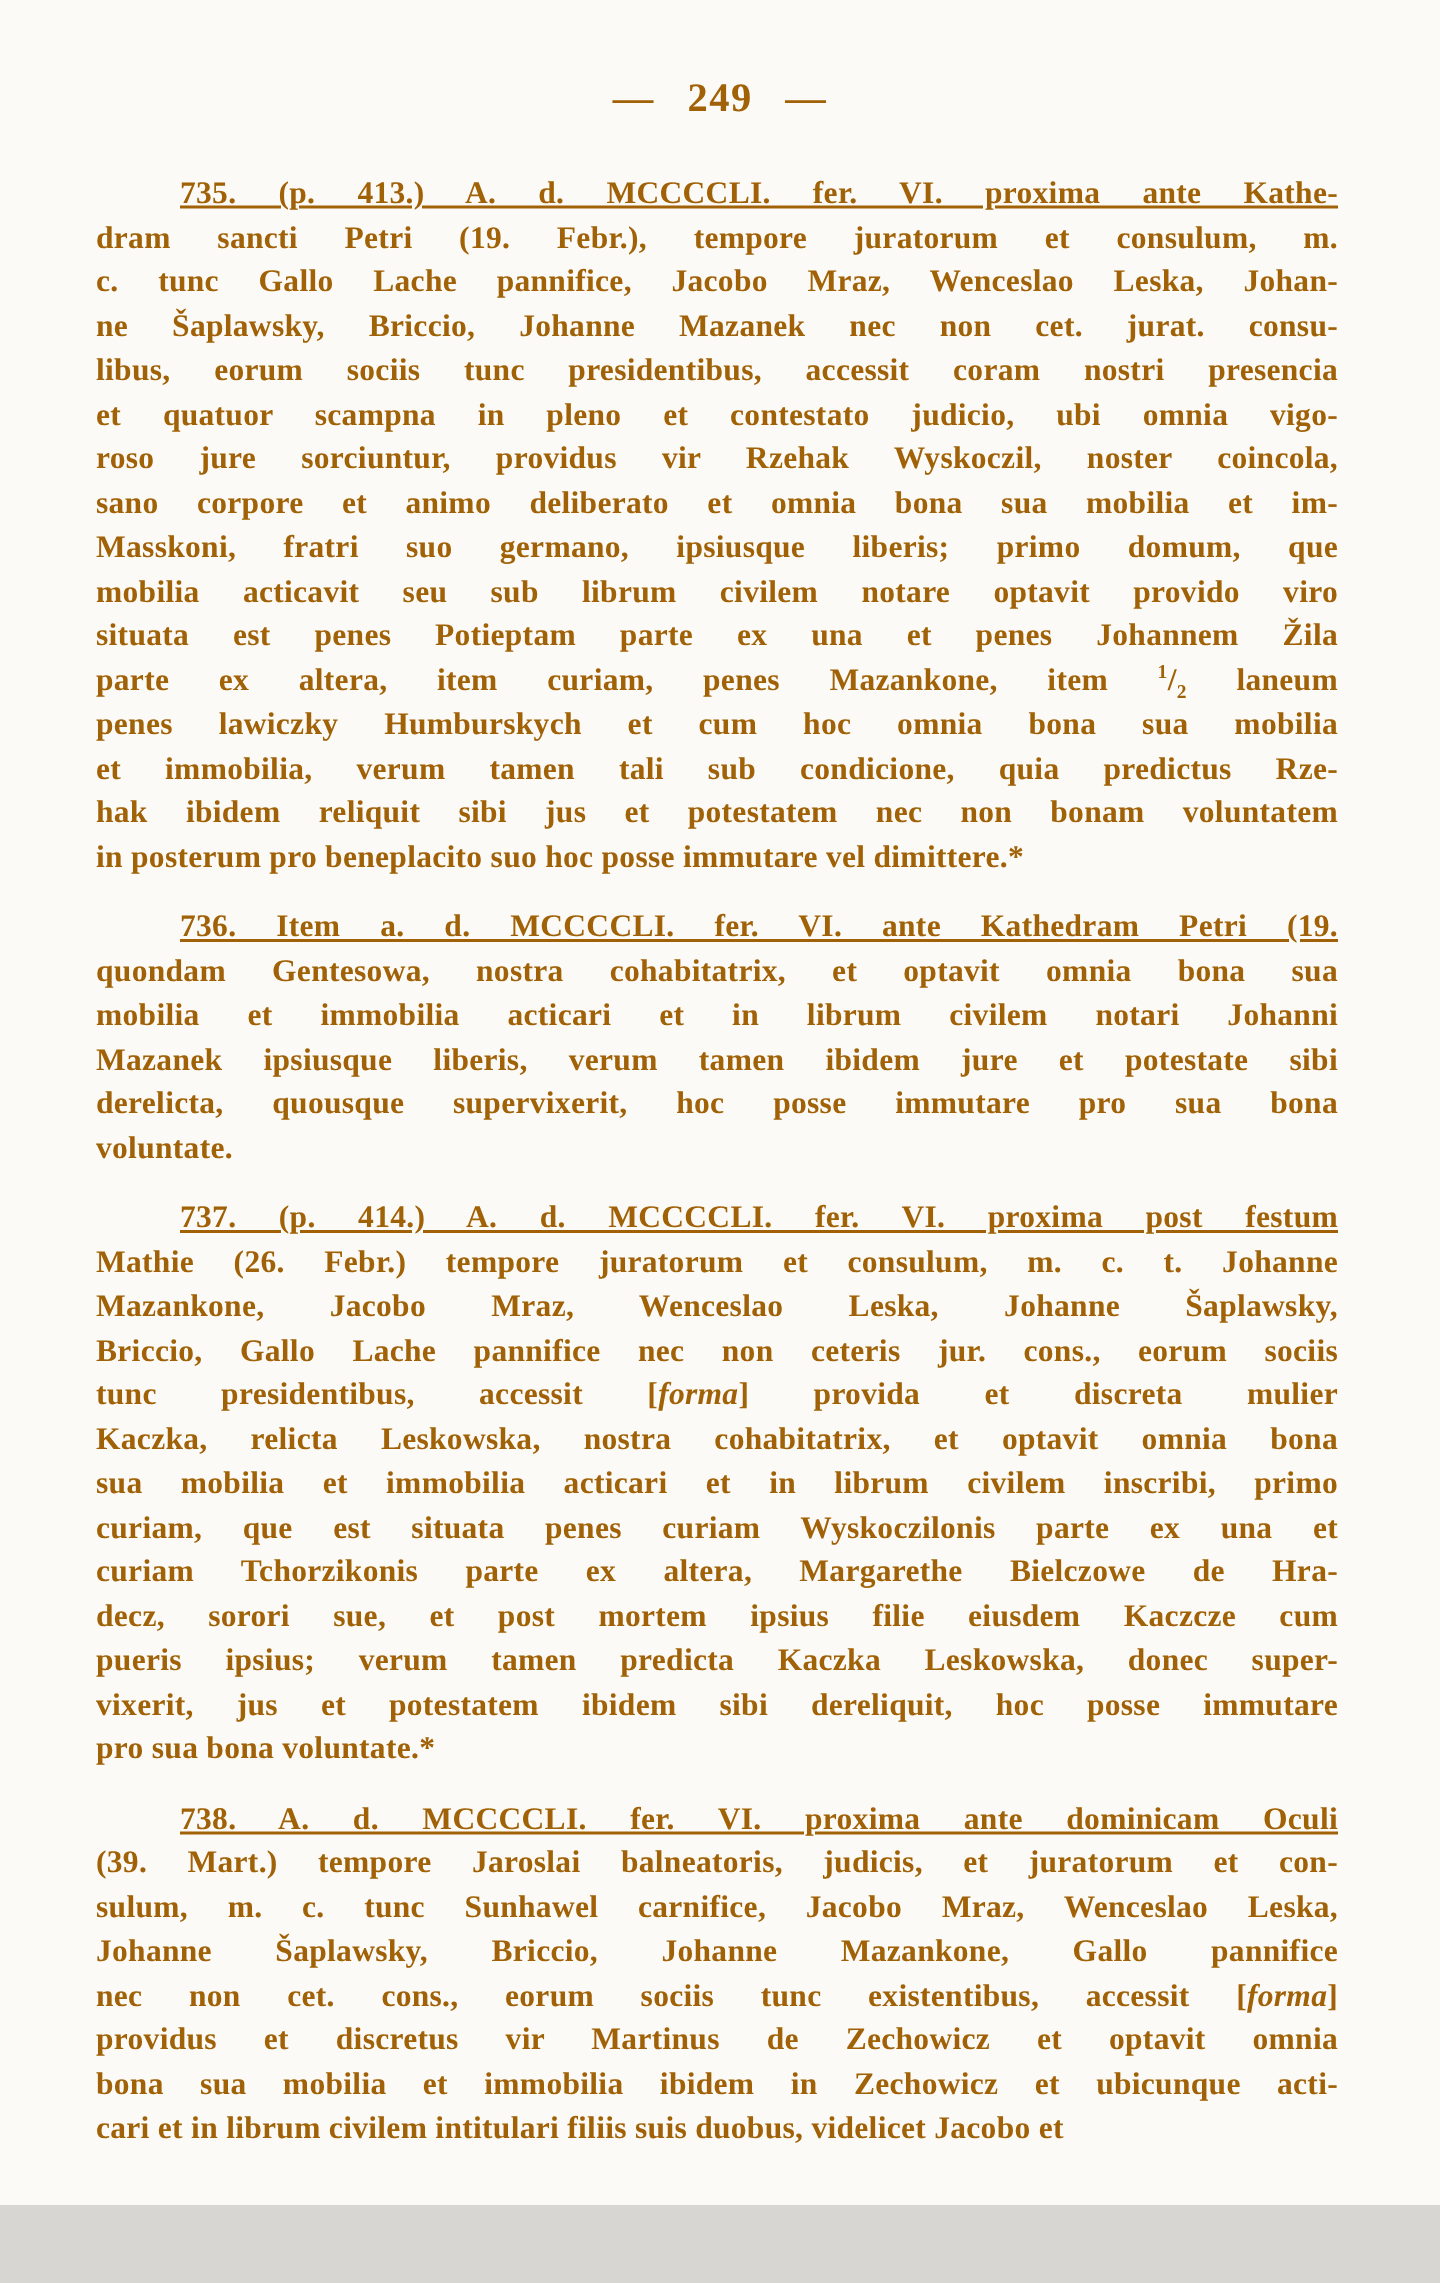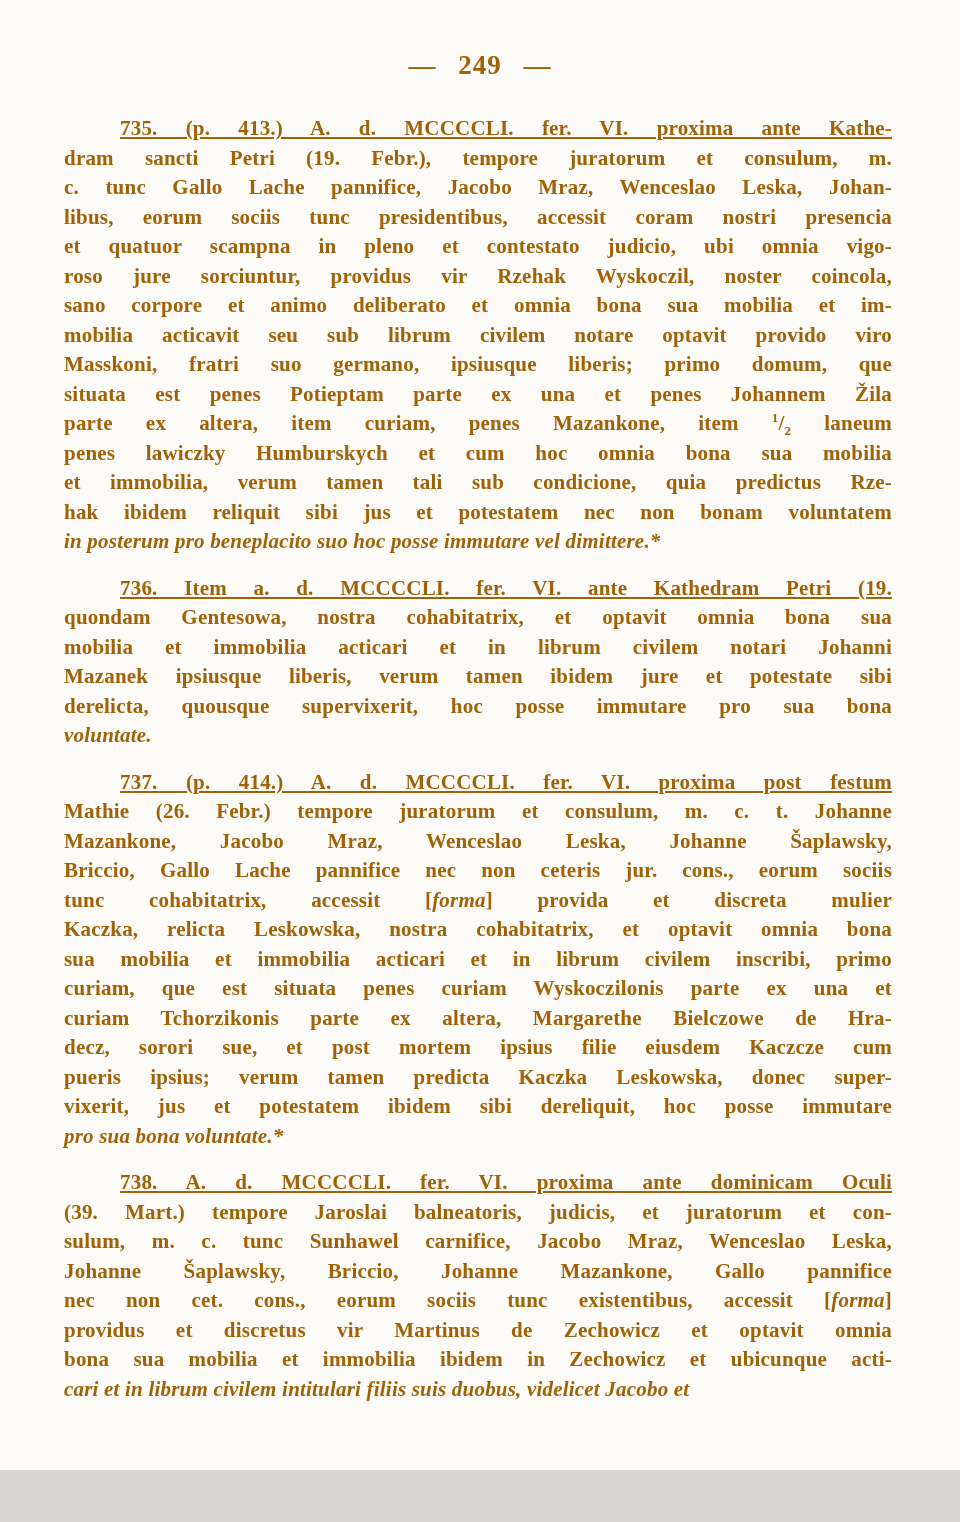--- a/index.html
+++ b/index.html
@@ -44,21 +44,20 @@
   .line {
     font-size: 21px;
     line-height: 29.5px;
     letter-spacing: 0.2px;
     text-align: justify;
     text-align-last: justify;
     text-justify: inter-word;
   }
   .line.last {
     text-align-last: left;
-    font-style: italic;
   }
   .line.first {
     text-indent: 56px;
     text-decoration: underline;
   }
   .italic {
     font-style: italic;
   }
   .sup {
     vertical-align: super;
@@ -74,47 +73,48 @@
 </head>
 <body>
 
 <div class="page">
   <div class="page-header">— 249 —</div>
   <div class="content" id="content">
       <div class="paragraph">
         <div class="line first"><span>735. (p. 413.) A. d. MCCCCLI. fer. VI. proxima ante Kathe-</span></div>
         <div class="line"><span>dram sancti Petri (19. Febr.), tempore juratorum et consulum, m.</span></div>
         <div class="line"><span>c. tunc Gallo Lache pannifice, Jacobo Mraz, Wenceslao Leska, Johan-</span></div>
+        <div class="line"><span>ne Šaplawsky, Briccio, Johanne Mazanek nec non cet. jurat. consu-</span></div>
         <div class="line"><span>libus, eorum sociis tunc presidentibus, accessit coram nostri presencia</span></div>
         <div class="line"><span>et quatuor scampna in pleno et contestato judicio, ubi omnia vigo-</span></div>
         <div class="line"><span>roso jure sorciuntur, providus vir Rzehak Wyskoczil, noster coincola,</span></div>
         <div class="line"><span>sano corpore et animo deliberato et omnia bona sua mobilia et im-</span></div>
+        <div class="line"><span>Masskoni, fratri suo germano, ipsiusque liberis; primo domum, que</span></div>
         <div class="line"><span>mobilia acticavit seu sub librum civilem notare optavit provido viro</span></div>
-        <div class="line"><span>Masskoni, fratri suo germano, ipsiusque liberis; primo domum, que</span></div>
         <div class="line"><span>situata est penes Potieptam parte ex una et penes Johannem Žila</span></div>
         <div class="line"><span>parte ex altera, item curiam, penes Mazankone, item </span><span class="sup">1</span><span>/</span><span class="sub">2</span><span> laneum</span></div>
         <div class="line"><span>penes lawiczky Humburskych et cum hoc omnia bona sua mobilia</span></div>
         <div class="line"><span>et immobilia, verum tamen tali sub condicione, quia predictus Rze-</span></div>
         <div class="line"><span>hak ibidem reliquit sibi jus et potestatem nec non bonam voluntatem</span></div>
         <div class="line last"><span>in posterum pro beneplacito suo hoc posse immutare vel dimittere.*</span></div>
       </div>
       <div class="paragraph">
         <div class="line first"><span>736. Item a. d. MCCCCLI. fer. VI. ante Kathedram Petri (19.</span></div>
         <div class="line"><span>quondam Gentesowa, nostra cohabitatrix, et optavit omnia bona sua</span></div>
         <div class="line"><span>mobilia et immobilia acticari et in librum civilem notari Johanni</span></div>
         <div class="line"><span>Mazanek ipsiusque liberis, verum tamen ibidem jure et potestate sibi</span></div>
         <div class="line"><span>derelicta, quousque supervixerit, hoc posse immutare pro sua bona</span></div>
         <div class="line last"><span>voluntate.</span></div>
       </div>
       <div class="paragraph">
         <div class="line first"><span>737. (p. 414.) A. d. MCCCCLI. fer. VI. proxima post festum</span></div>
         <div class="line"><span>Mathie (26. Febr.) tempore juratorum et consulum, m. c. t. Johanne</span></div>
         <div class="line"><span>Mazankone, Jacobo Mraz, Wenceslao Leska, Johanne Šaplawsky,</span></div>
         <div class="line"><span>Briccio, Gallo Lache pannifice nec non ceteris jur. cons., eorum sociis</span></div>
-        <div class="line"><span>tunc cohabitatrix, accessit [</span><span class="italic">forma</span><span>] provida et discreta mulier</span></div>
+        <div class="line"><span>tunc presidentibus, accessit [</span><span class="italic">forma</span><span>] provida et discreta mulier</span></div>
         <div class="line"><span>Kaczka, relicta Leskowska, nostra cohabitatrix, et optavit omnia bona</span></div>
         <div class="line"><span>sua mobilia et immobilia acticari et in librum civilem inscribi, primo</span></div>
         <div class="line"><span>curiam, que est situata penes curiam Wyskoczilonis parte ex una et</span></div>
         <div class="line"><span>curiam Tchorzikonis parte ex altera, Margarethe Bielczowe de Hra-</span></div>
         <div class="line"><span>decz, sorori sue, et post mortem ipsius filie eiusdem Kaczcze cum</span></div>
         <div class="line"><span>pueris ipsius; verum tamen predicta Kaczka Leskowska, donec super-</span></div>
         <div class="line"><span>vixerit, jus et potestatem ibidem sibi dereliquit, hoc posse immutare</span></div>
         <div class="line last"><span>pro sua bona voluntate.*</span></div>
       </div>
       <div class="paragraph">

